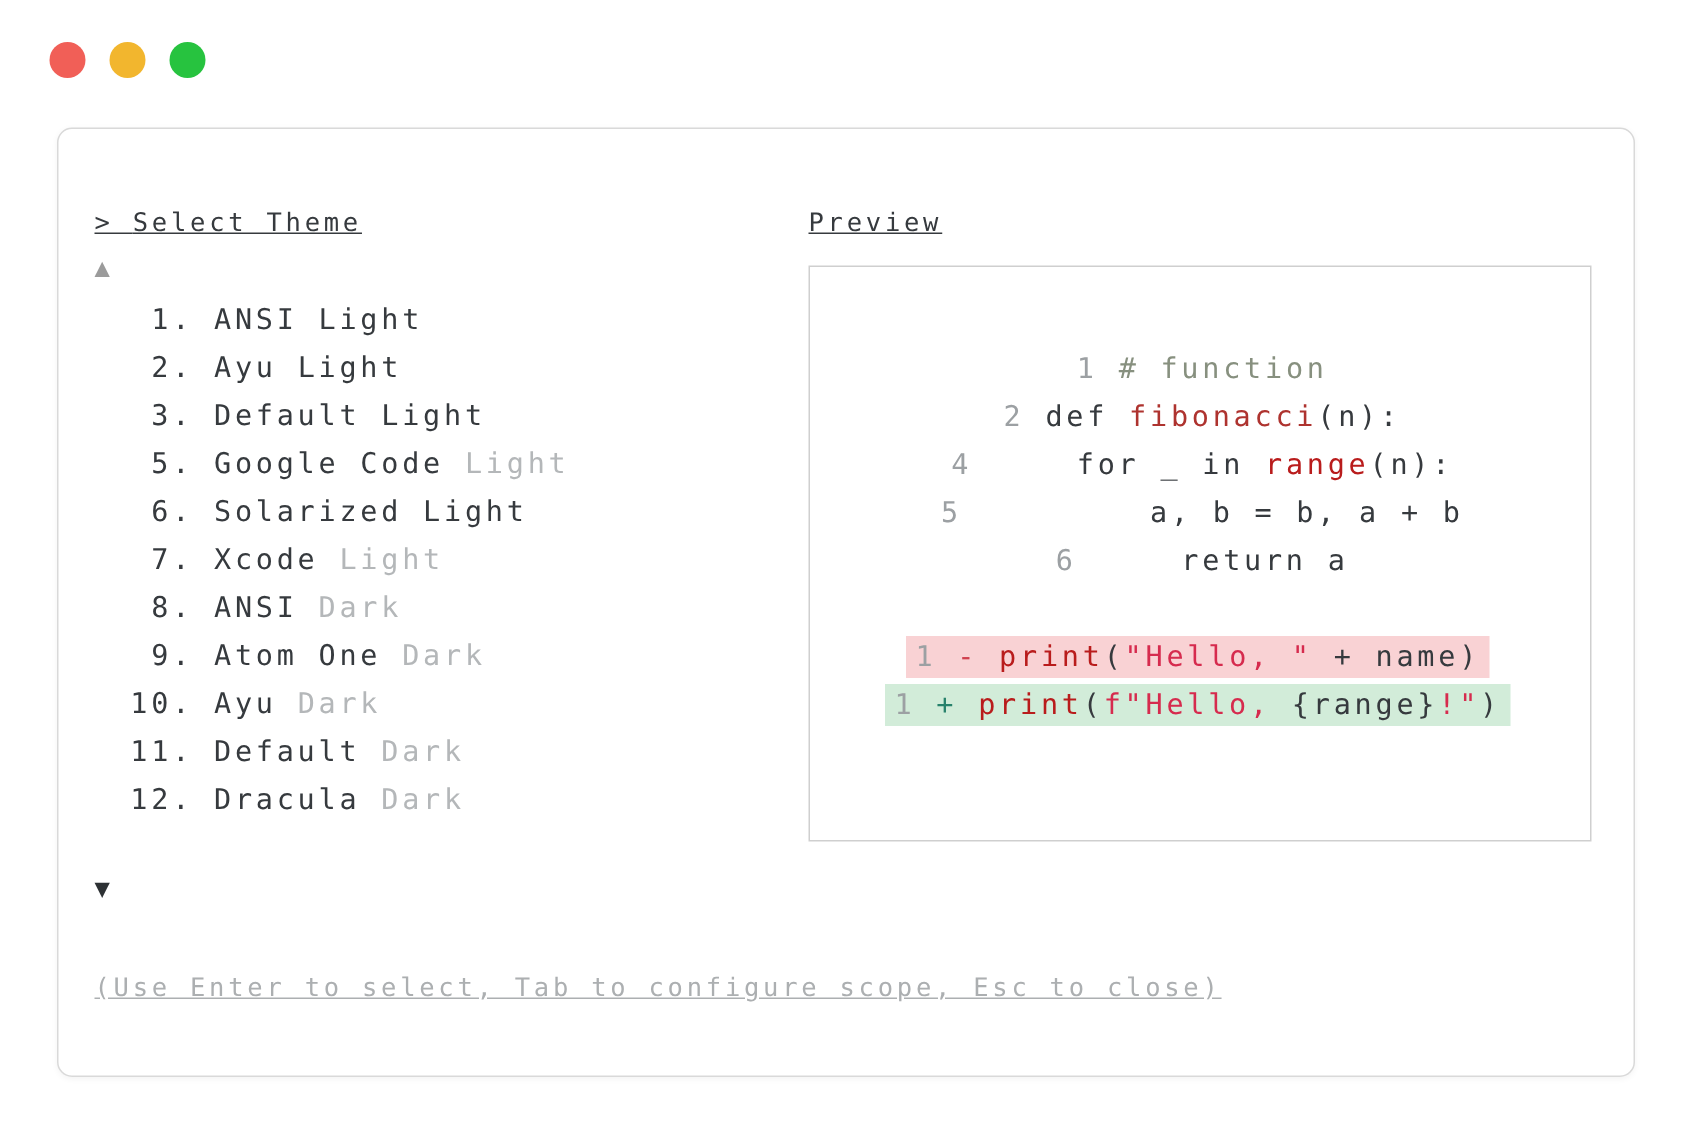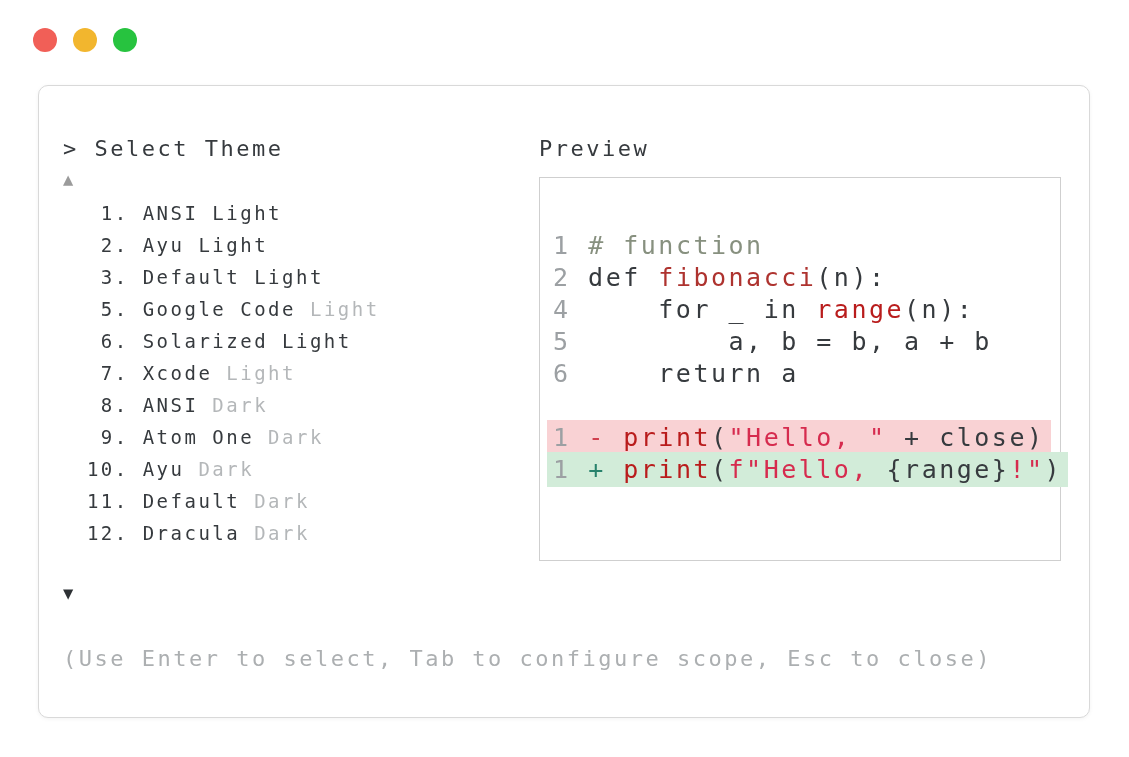--- a/index.html
+++ b/index.html
@@ -9,21 +9,21 @@
 
   
   .lights{position:absolute;left:33px;top:28px;display:flex;gap:16px;}
   .light{width:24px;height:24px;border-radius:50%;}
 
   
   .window{position:absolute;left:38px;top:85px;width:1052px;height:633px;
           background:#fff;border:1.5px solid #d9d9d9;border-radius:10px;
           box-shadow:0 1px 4px rgba(0,0,0,0.05);box-sizing:border-box;}
 
-  .mono{font-size:22px;letter-spacing:2.5px;color:#363a3e;white-space:pre;}
+  .mono{font-size:17px;letter-spacing:2.5px;color:#363a3e;white-space:pre;text-decoration:underline;}
 
   .picker-title{position:absolute;left:24px;top:47px;height:32px;line-height:32px;}
   .preview-title{position:absolute;left:500px;top:47px;height:32px;line-height:32px;}
 
   .scroll-up{position:absolute;left:24px;top:77px;height:32px;line-height:32px;
              font-size:17px;letter-spacing:0;color:#9b9b9b;cursor:default;}
   .scroll-down{position:absolute;left:24px;top:491px;height:32px;line-height:32px;
                font-size:17px;letter-spacing:0;color:#2d3134;cursor:default;}
 
   .theme-list{position:absolute;left:20px;top:111px;}
@@ -32,21 +32,21 @@
   .list-row .dot{color:#13807f;}
   .list-row .muted{color:#b4b7b9;}
   .list-row.selected span{color:#13807f;}
 
   .footer{position:absolute;left:24px;top:557px;height:32px;line-height:32px;
           color:#acafb1;}
 
   .preview-box{position:absolute;left:500px;top:91px;width:522px;height:384px;
                border:1px solid #cfcfcf;background:#fff;box-sizing:border-box;}
   .code{padding:52px 10px 0 13px;}
-  .cline{height:32px;line-height:32px;white-space:pre;font-size:25px;letter-spacing:2.5px;}
+  .cline{height:32px;line-height:32px;white-space:pre;font-size:19px;letter-spacing:2.5px;text-align:center;}
 
   .tk-line-number{color:#9ca0a3;}
   .tk-text{color:#363a3e;}
   .tk-comment{color:#87907f;}
   .tk-function{color:#ae332f;}
   .tk-number{color:#0f8080;}
   .tk-builtin{color:#b91c1c;}
   .tk-string{color:#d62b4e;}
   .tk-diff-minus{color:#d0404e;}
   .tk-diff-plus{color:#28826c;}
@@ -92,19 +92,19 @@
     <div class="footer mono">(Use Enter to select, Tab to configure scope, Esc to close)</div>
 
     <div class="preview-box">
       <div class="code">
           <div class="cline"><span class="tk-line-number">1</span><span class="tk-text"> </span><span class="tk-comment"># function</span></div>
           <div class="cline"><span class="tk-line-number">2</span><span class="tk-text"> def </span><span class="tk-function">fibonacci</span><span class="tk-text">(n):</span></div>
           <div class="cline"><span class="tk-line-number">4</span><span class="tk-text">     for _ in </span><span class="tk-builtin">range</span><span class="tk-text">(n):</span></div>
           <div class="cline"><span class="tk-line-number">5</span><span class="tk-text">         a, b = b, a + b</span></div>
           <div class="cline"><span class="tk-line-number">6</span><span class="tk-text">     return a</span></div>
           <div class="cline"></div>
-          <div class="cline"><span class="hl removed"><span class="tk-line-number">1</span><span class="tk-text"> </span><span class="tk-diff-minus">- </span><span class="tk-builtin">print</span><span class="tk-text">(</span><span class="tk-string">"Hello, "</span><span class="tk-text"> + close</span><span class="tk-text">)</span></span></div>
+          <div class="cline"><span class="hl removed"><span class="tk-line-number">1</span><span class="tk-text"> </span><span class="tk-diff-minus">- </span><span class="tk-builtin">print</span><span class="tk-text">(</span><span class="tk-string">"Hello, "</span><span class="tk-text"> + name</span><span class="tk-text">)</span></span></div>
           <div class="cline"><span class="hl added"><span class="tk-line-number">1</span><span class="tk-text"> </span><span class="tk-diff-plus">+ </span><span class="tk-builtin">print</span><span class="tk-text">(</span><span class="tk-string">f"Hello, </span><span class="tk-text">{range}</span><span class="tk-string">!"</span><span class="tk-text">)</span></span></div>
         </div>
     </div>
 
   </div>
 </div>
 
 </body></html>

